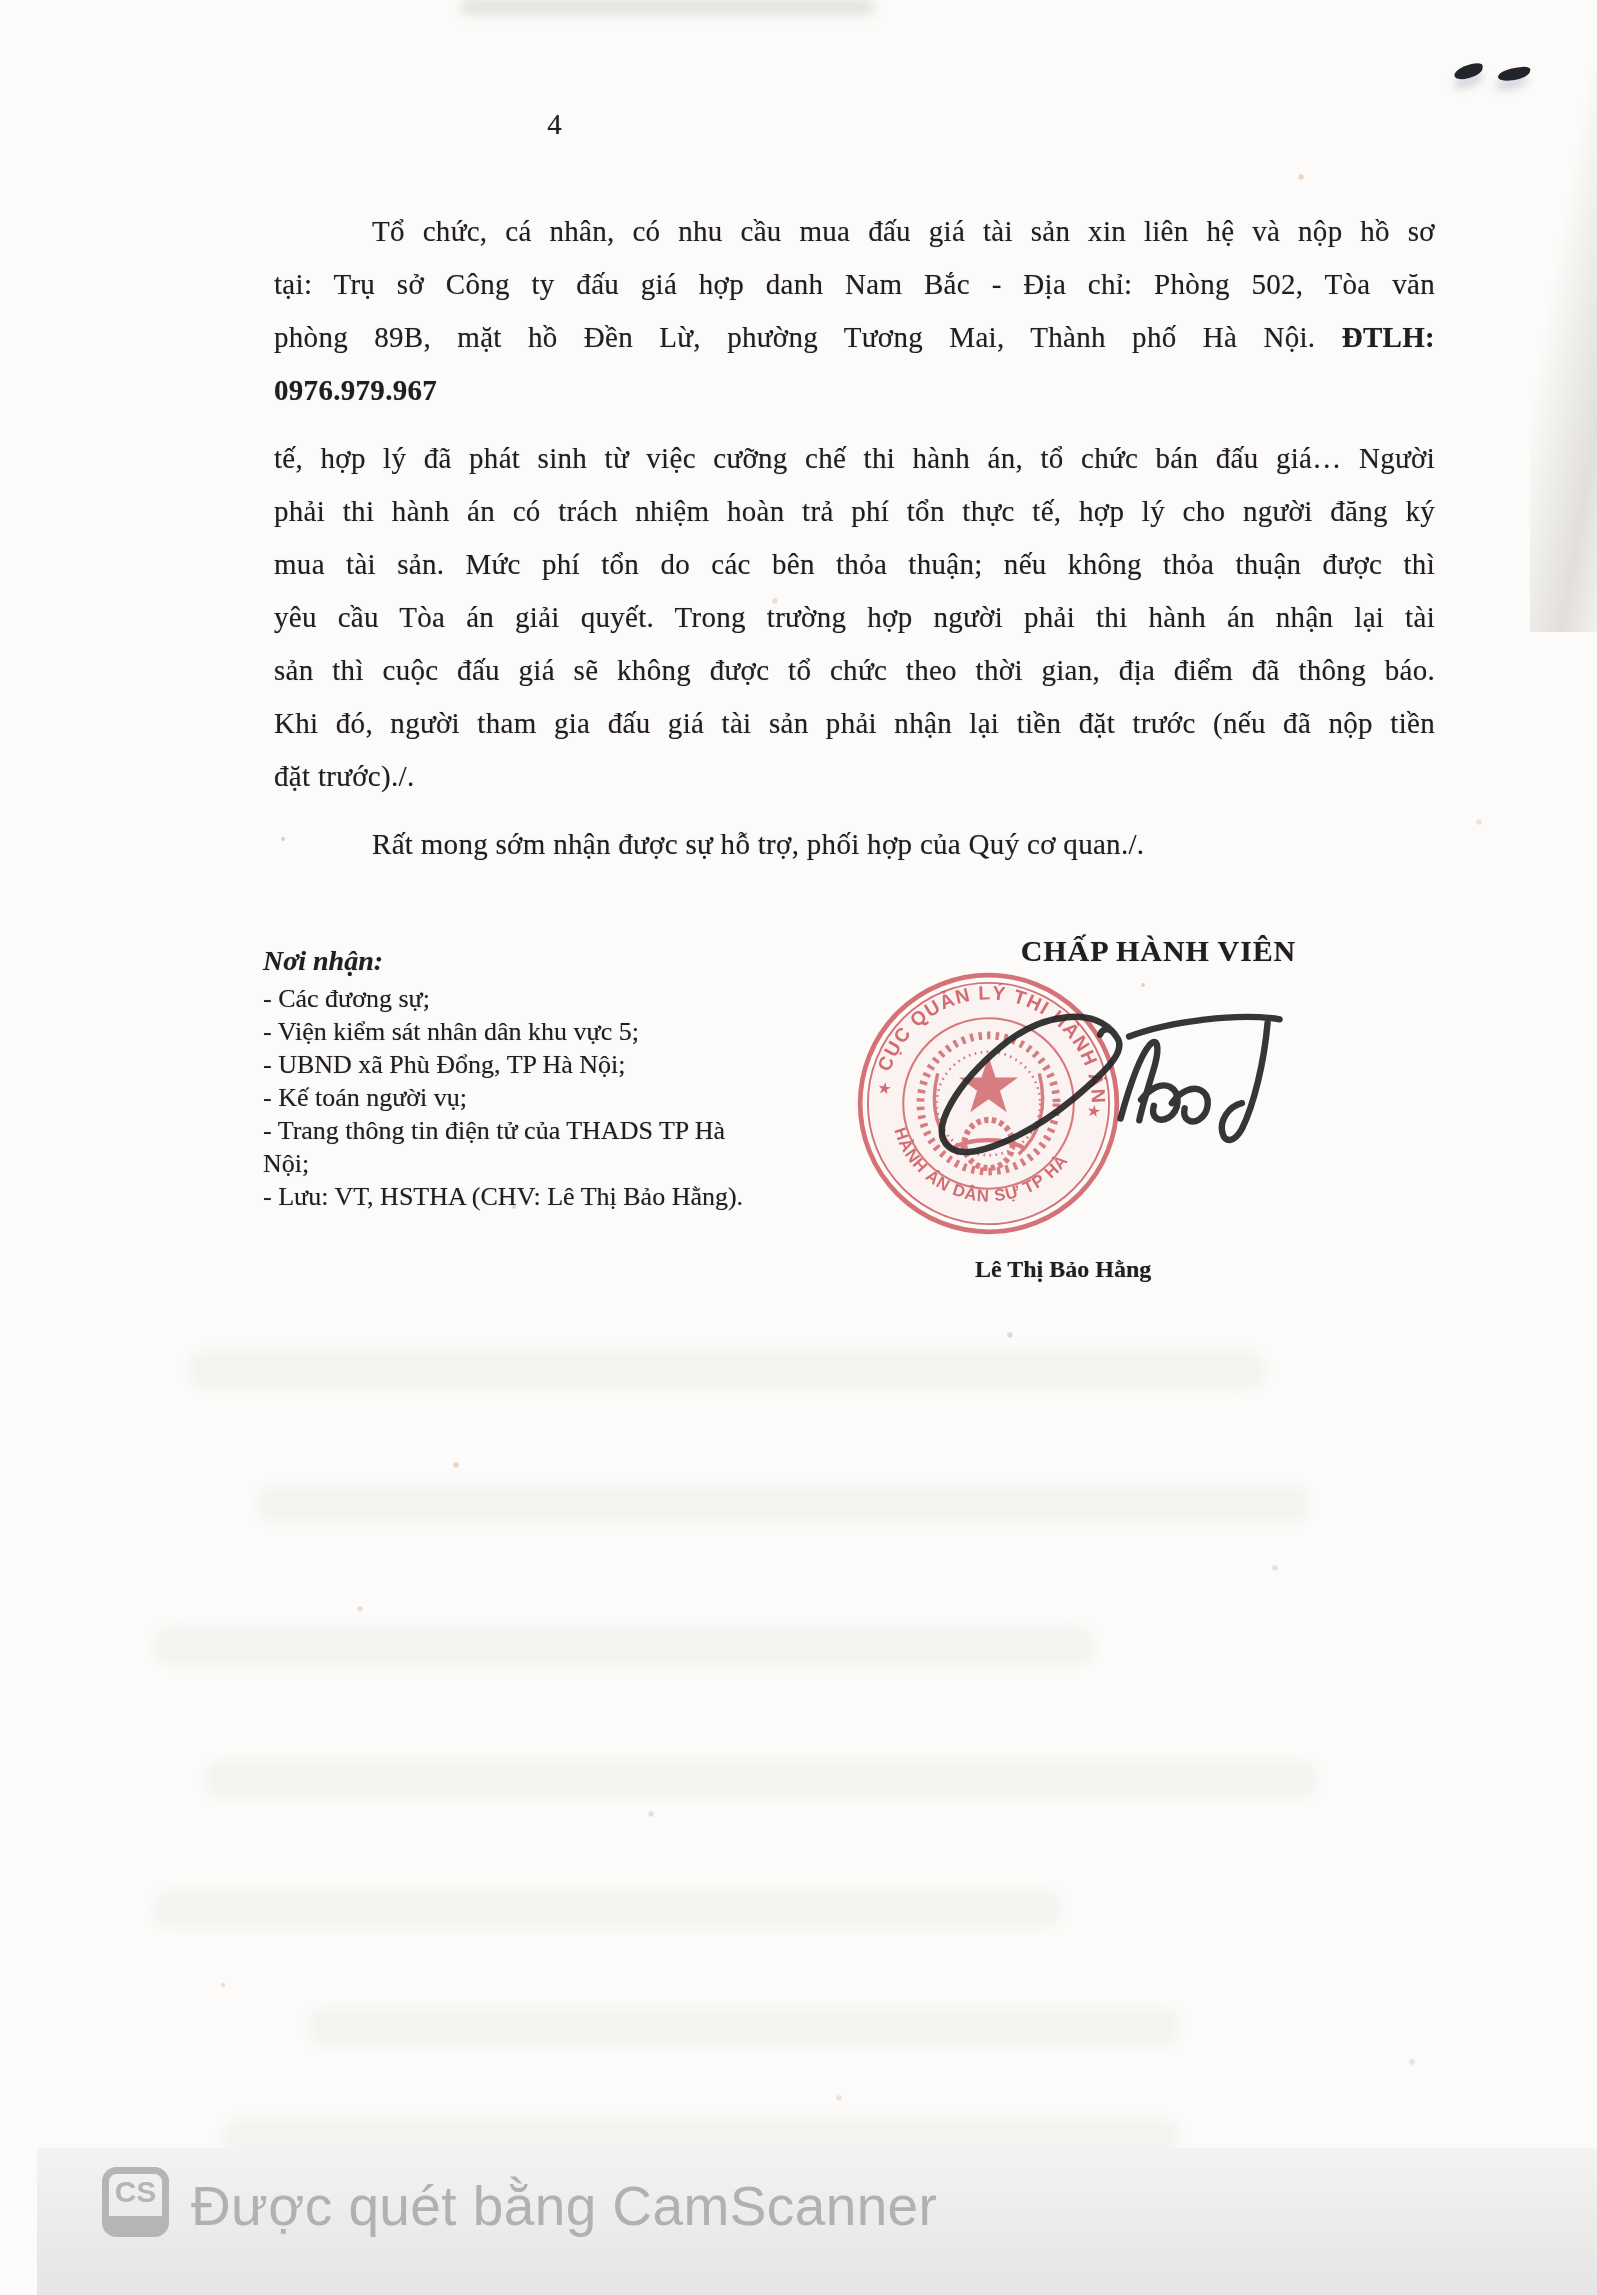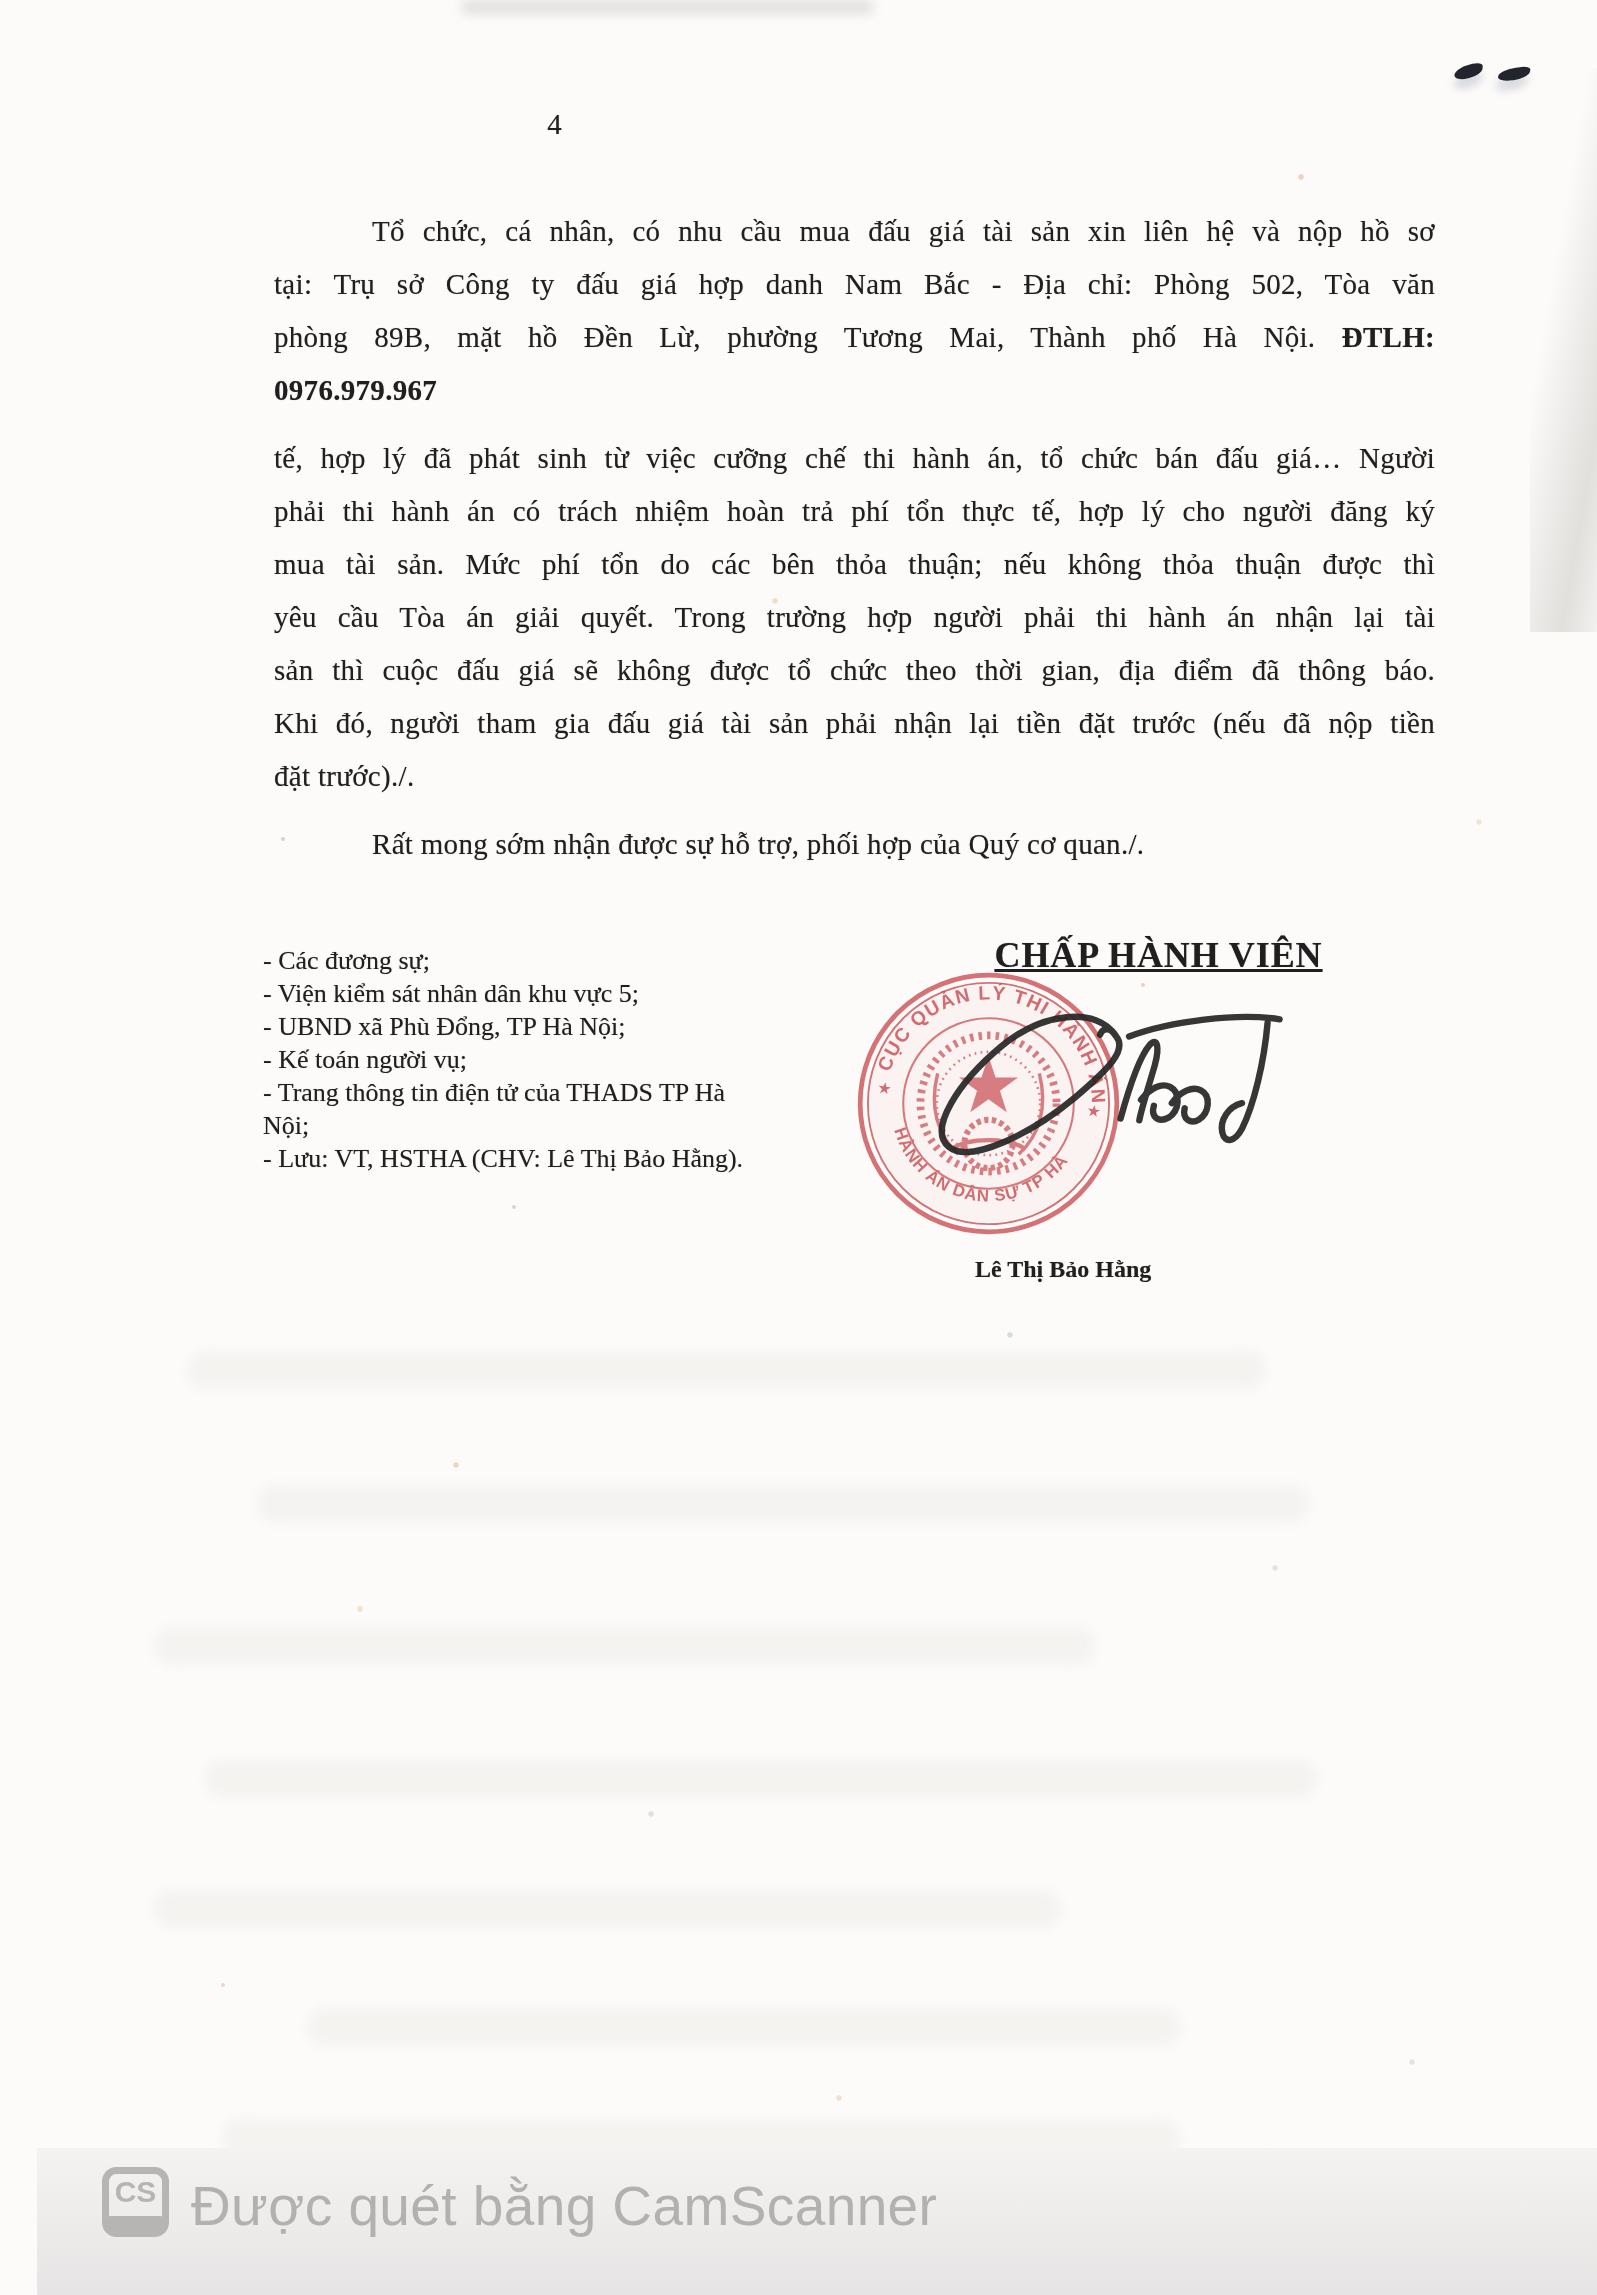--- a/index.html
+++ b/index.html
@@ -29,21 +29,21 @@
   
   .recipients{
     position:absolute; left:263px; top:944px; width:513px;
     font-size:26px; line-height:33px;
   }
   .recipients-title{ font-weight:bold; font-style:italic; font-size:28px; margin-bottom:5.1px; }
   .recipient-item{ white-space:pre-line; }
   
   .chv-title{
     position:absolute; left:966px; top:934px; width:385px;
-    font-size:36px; font-weight:bold; text-align:center; letter-spacing:0.9px;text-decoration:underline;
+    font-size:30px; font-weight:bold; text-align:center; letter-spacing:0.9px;
   }
   .signer-name{
     position:absolute; left:975px; top:1256px; width:385px;
     font-size:24px; font-weight:bold; text-align:left;
   }
   .stamp{ position:absolute; left:855px; top:970px; width:267px; height:267px;
           filter:blur(0.4px); opacity:.85; }
   .signature{ position:absolute; left:905px; top:992px; width:402px; height:224px; }
   
   .tick{
@@ -141,20 +141,21 @@
         <div class="line"><span>sản thì cuộc đấu giá sẽ không được tổ chức theo thời gian, địa điểm đã thông báo.</span></div>
         <div class="line"><span>Khi đó, người tham gia đấu giá tài sản phải nhận lại tiền đặt trước (nếu đã nộp tiền</span></div>
         <div class="line end"><span>đặt trước)./.</span></div>
       </div>
       <div class="para">
         <div class="line ind end"><span>Rất mong sớm nhận được sự hỗ trợ, phối hợp của Quý cơ quan./.</span></div>
       </div>
     </div>
 
   <div class="recipients doc-text">
+    <div class="recipients-title">Nơi nhận:</div>
     <div>
         <div class="recipient-item">- Các đương sự;</div>
         <div class="recipient-item">- Viện kiểm sát nhân dân khu vực 5;</div>
         <div class="recipient-item">- UBND xã Phù Đổng, TP Hà Nội;</div>
         <div class="recipient-item">- Kế toán người vụ;</div>
         <div class="recipient-item">- Trang thông tin điện tử của THADS TP Hà
 Nội;</div>
         <div class="recipient-item">- Lưu: VT, HSTHA (CHV: Lê Thị Bảo Hằng).</div>
       </div>
   </div>

